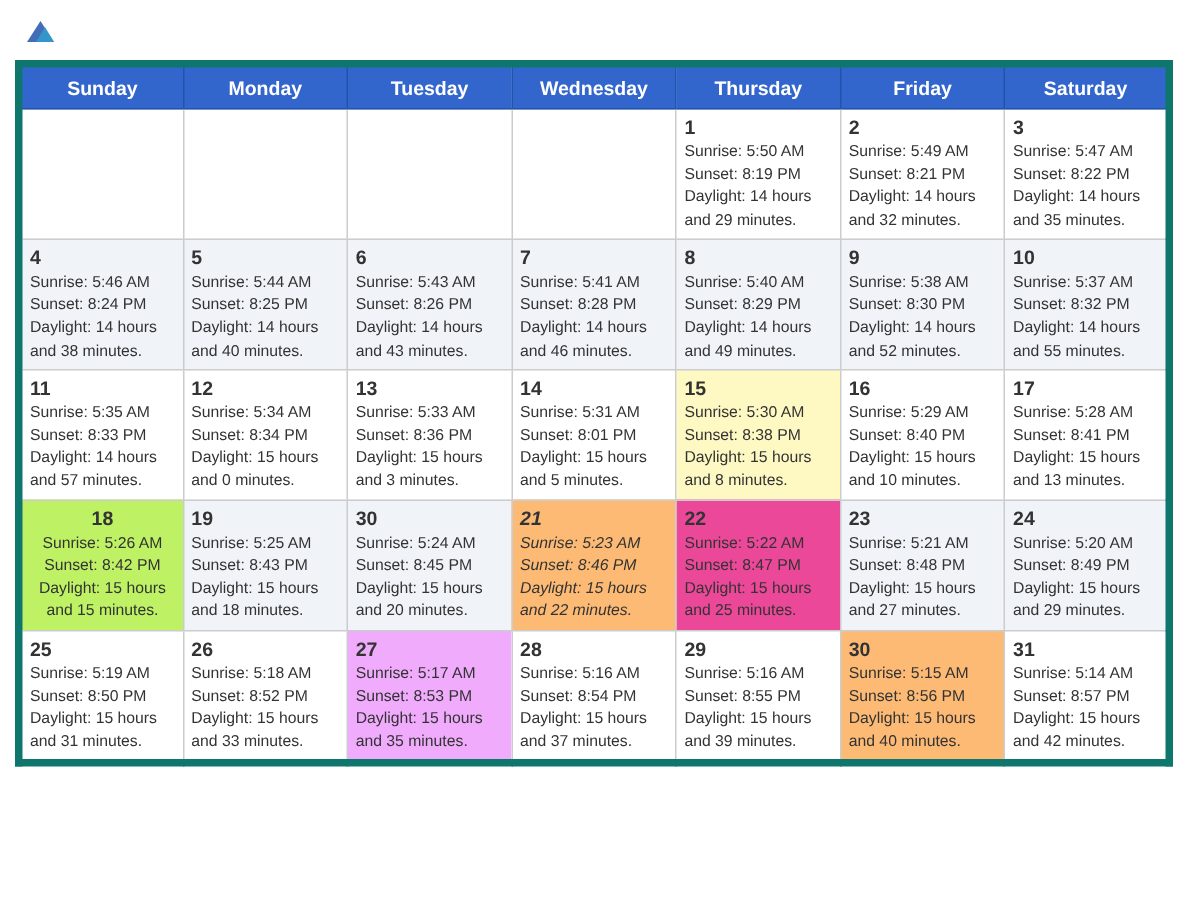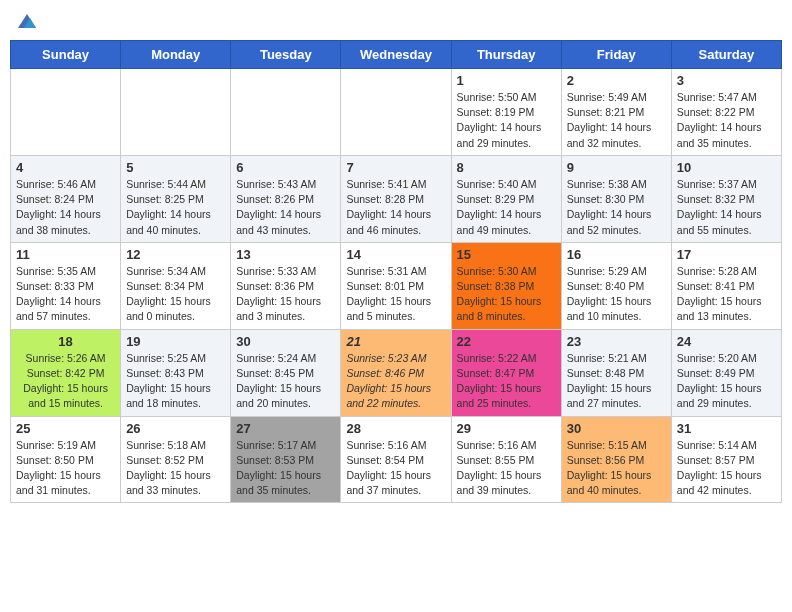--- a/index.html
+++ b/index.html
@@ -46,21 +46,21 @@
       color: #333;
       line-height: 1.1;
     }
     .location-title {
       font-size: 16px;
       color: #555;
     }
     .calendar {
       width: 100%;
       border-collapse: collapse;
-      border: 1px solid #0f766e;
+      border: 5px solid #0f766e;
     }
     .calendar th {
       background-color: #3366cc;
       color: #fff;
       font-size: 13px;
       font-weight: bold;
       padding: 6px 4px;
       text-align: center;
       border: 1px solid #2255aa;
     }
@@ -231,21 +231,21 @@
 Daylight: 15 hours
 and 3 minutes.</div>
         </td>
         <td style="background: rgb(255, 255, 255);">
           <span class="day-number">14</span>
           <div class="day-info">Sunrise: 5:31 AM
 Sunset: 8:01 PM
 Daylight: 15 hours
 and 5 minutes.</div>
         </td>
-        <td style="background: #f97316;">
+        <td style="background: #fef9c3;">
           <span class="day-number">15</span>
           <div class="day-info">Sunrise: 5:30 AM
 Sunset: 8:38 PM
 Daylight: 15 hours
 and 8 minutes.</div>
         </td>
         <td style="background: rgb(255, 255, 255);">
           <span class="day-number">16</span>
           <div class="day-info">Sunrise: 5:29 AM
 Sunset: 8:40 PM
@@ -319,21 +319,21 @@
 Daylight: 15 hours
 and 31 minutes.</div>
         </td>
         <td style="background: rgb(255, 255, 255);">
           <span class="day-number">26</span>
           <div class="day-info">Sunrise: 5:18 AM
 Sunset: 8:52 PM
 Daylight: 15 hours
 and 33 minutes.</div>
         </td>
-        <td style="background: #a3a3a3; margin-left: 20px;">
+        <td style="background: #f0abfc; margin-left: 20px;">
           <span class="day-number">27</span>
           <div class="day-info">Sunrise: 5:17 AM
 Sunset: 8:53 PM
 Daylight: 15 hours
 and 35 minutes.</div>
         </td>
         <td style="background: rgb(255, 255, 255);">
           <span class="day-number">28</span>
           <div class="day-info">Sunrise: 5:16 AM
 Sunset: 8:54 PM

